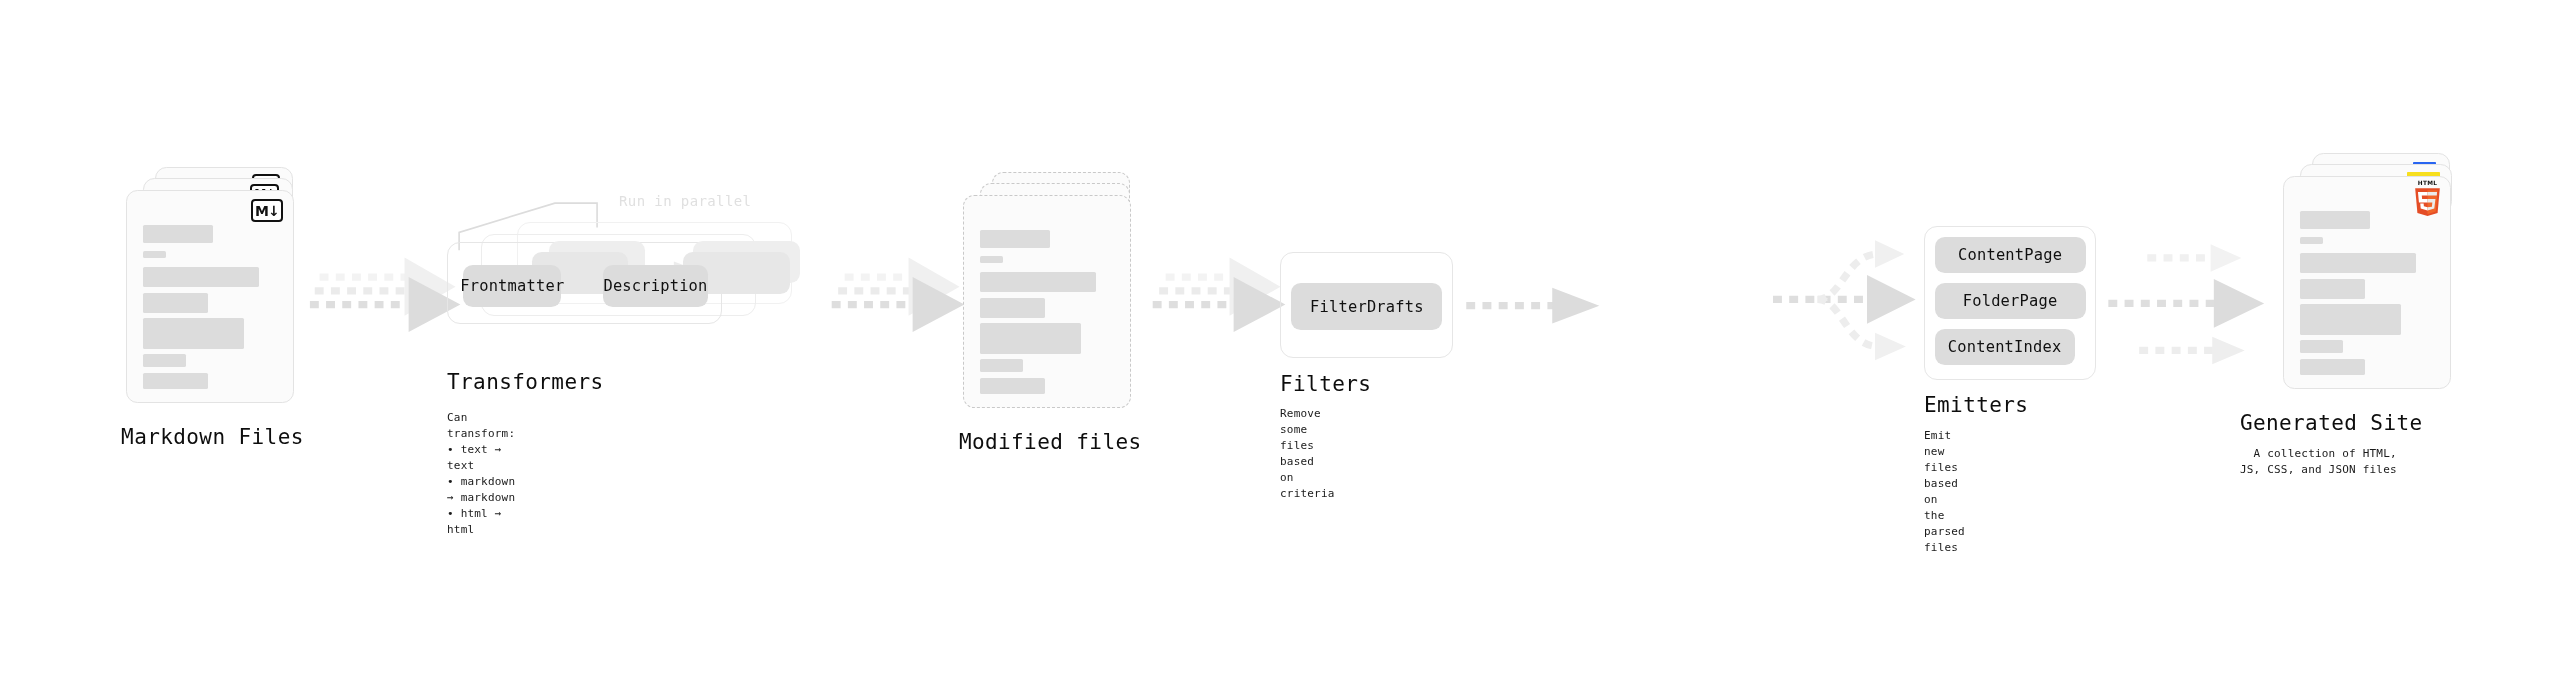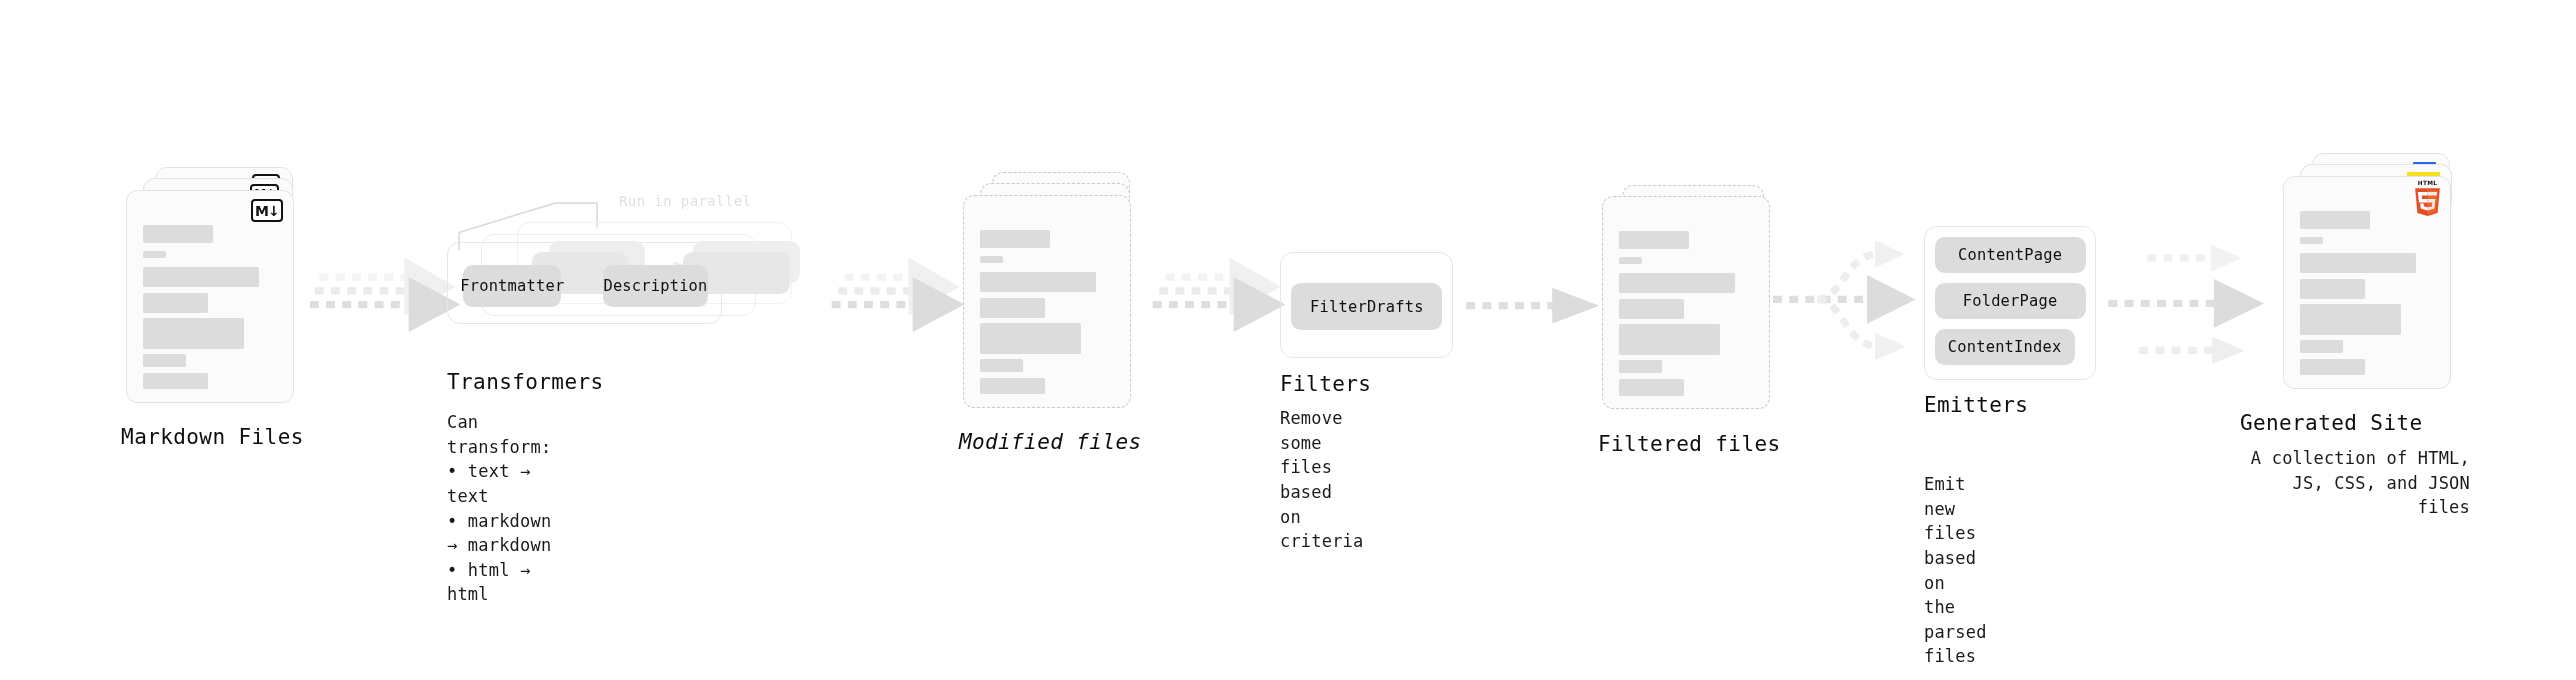--- a/index.html
+++ b/index.html
@@ -38,21 +38,21 @@
     display:flex;align-items:center;justify-content:center;}
   .css-badge span{font-size:5.7px;color:#fff;font-weight:bold;
     font-family:"DejaVu Sans","Liberation Sans",sans-serif;letter-spacing:0px;}
 
   
   .caption-title{
     position:absolute;font-size:21px;color:#0d0d0d;white-space:nowrap;
     letter-spacing:0.4px;
   }
   .caption-sub{
-    position:absolute;font-size:17px;color:#1a1a1a;line-height:1.45;
+    position:absolute;font-size:11px;color:#1a1a1a;line-height:1.45;
     white-space:pre-line;letter-spacing:0.2px;
   }
 
   
   .groupbox{
     position:absolute;border:1.6px solid #e6e6e6;border-radius:13px;
     background:transparent;box-sizing:border-box;
   }
   .pill{
     position:absolute;background:#dcdcdc;border-radius:9.8px;
@@ -165,21 +165,21 @@
       <div class="card dashed front" style="left:0px;top:23px;width:168px;height:213px;">
         <div class="bar" style="left:16.3px;top:34px;width:70px;height:18px;"></div>
         <div class="bar" style="left:16.3px;top:60px;width:23px;height:6.5px;"></div>
         <div class="bar" style="left:16.3px;top:76px;width:116px;height:19.5px;"></div>
         <div class="bar" style="left:16.3px;top:102px;width:65px;height:19.5px;"></div>
         <div class="bar" style="left:16.3px;top:127px;width:101px;height:31px;"></div>
         <div class="bar" style="left:16.3px;top:163px;width:43px;height:13px;"></div>
         <div class="bar" style="left:16.3px;top:182px;width:65px;height:16.3px;"></div>
       </div>
     </div>
-    <div class="caption-title" style="left:-4.1px;top:258px;font-style:italic;">Modified files</div>
+    <div class="caption-title" style="left:-4.1px;top:258px;">Modified files</div>
   </div>
 
   <svg class="arrowsvg" style="left:1138px;top:256px;width:154px;height:89px;" viewBox="0 0 190 110">
     <g stroke-dasharray="11 9" stroke-width="9" fill="none">
       <line x1="34" y1="26" x2="128" y2="26" stroke="#f3f3f3"></line>
       <line x1="26" y1="43" x2="128" y2="43" stroke="#ebebeb"></line>
       <line x1="18" y1="60" x2="128" y2="60" stroke="#dedede"></line>
     </g>
     <path d="M113 2 L176 38 L113 74 Z" fill="#f0f0f0"></path>
     <path d="M118 26 L182 60 L118 94 Z" fill="#dcdcdc"></path>
@@ -193,35 +193,20 @@
     <div class="caption-title" style="left:0px;top:120px;">Filters</div>
     <div class="caption-sub" style="left:0px;top:154px;">Remove some files based
 on criteria</div>
   </div>
 
   <svg class="arrowsvg" style="left:1463px;top:286px;width:142px;height:41px;" viewBox="0 0 175 50">
     <line x1="4" y1="24" x2="118" y2="24" stroke="#dedede" stroke-width="9" stroke-dasharray="11 9"></line>
     <path d="M110 2 L168 24 L110 46 Z" fill="#dcdcdc"></path>
   </svg>
 
-  <div class="node" style="left:1602px;top:185px;">
-    <div class="stack" style="width:179px;height:236px;">
-      <div class="card dashed" style="left:19.5px;top:0px;width:142px;height:45px;"></div>
-      <div class="card dashed front" style="left:0px;top:11.4px;width:168px;height:213px;">
-        <div class="bar" style="left:16.3px;top:34px;width:70px;height:18px;"></div>
-        <div class="bar" style="left:16.3px;top:60px;width:23px;height:6.5px;"></div>
-        <div class="bar" style="left:16.3px;top:76px;width:116px;height:19.5px;"></div>
-        <div class="bar" style="left:16.3px;top:102px;width:65px;height:19.5px;"></div>
-        <div class="bar" style="left:16.3px;top:127px;width:101px;height:31px;"></div>
-        <div class="bar" style="left:16.3px;top:163px;width:43px;height:13px;"></div>
-        <div class="bar" style="left:16.3px;top:182px;width:65px;height:16.3px;"></div>
-      </div>
-    </div>
-    <div class="caption-title" style="left:-4.1px;top:247px;">Filtered files</div>
-  </div>
 
   <svg class="arrowsvg" style="left:1773px;top:228px;width:158px;height:142px;" viewBox="0 0 195 175">
     <g fill="none" stroke-width="9" stroke-dasharray="11 9">
       <line x1="0" y1="88" x2="120" y2="88" stroke="#dedede"></line>
       <path d="M55 88 C 85 88, 90 32, 130 32" stroke="#ededed"></path>
       <path d="M55 88 C 85 88, 90 146, 130 146" stroke="#ededed"></path>
     </g>
     <path d="M126 15 L162 32 L126 49 Z" fill="#f0f0f0"></path>
     <path d="M116 58 L176 88 L116 118 Z" fill="#dcdcdc"></path>
     <path d="M126 129 L164 146 L126 163 Z" fill="#f0f0f0"></path>
@@ -232,21 +217,21 @@
     <div class="pill" style="left:10.6px;top:10.6px;width:151px;height:36px;">
       <span>ContentPage</span>
     </div>
     <div class="pill" style="left:10.6px;top:57px;width:151px;height:36px;">
       <span>FolderPage</span>
     </div>
     <div class="pill" style="left:10.6px;top:103px;width:140px;height:36px;">
       <span>ContentIndex</span>
     </div>
     <div class="caption-title" style="left:0px;top:167px;">Emitters</div>
-    <div class="caption-sub" style="left:0px;top:202px;margin-top:44px;">Emit new files based on
+    <div class="caption-sub" style="left:0px;top:202px;">Emit new files based on
 the parsed files</div>
   </div>
 
   <svg class="arrowsvg" style="left:2108px;top:232px;width:163px;height:142px;" viewBox="0 0 200 175">
     <g fill="none" stroke-width="9" stroke-dasharray="11 9">
       <line x1="48" y1="32" x2="130" y2="32" stroke="#f0f0f0"></line>
       <line x1="0" y1="88" x2="140" y2="88" stroke="#dedede"></line>
       <line x1="38" y1="146" x2="132" y2="146" stroke="#ededed"></line>
     </g>
     <path d="M126 15 L164 32 L126 49 Z" fill="#f2f2f2"></path>

